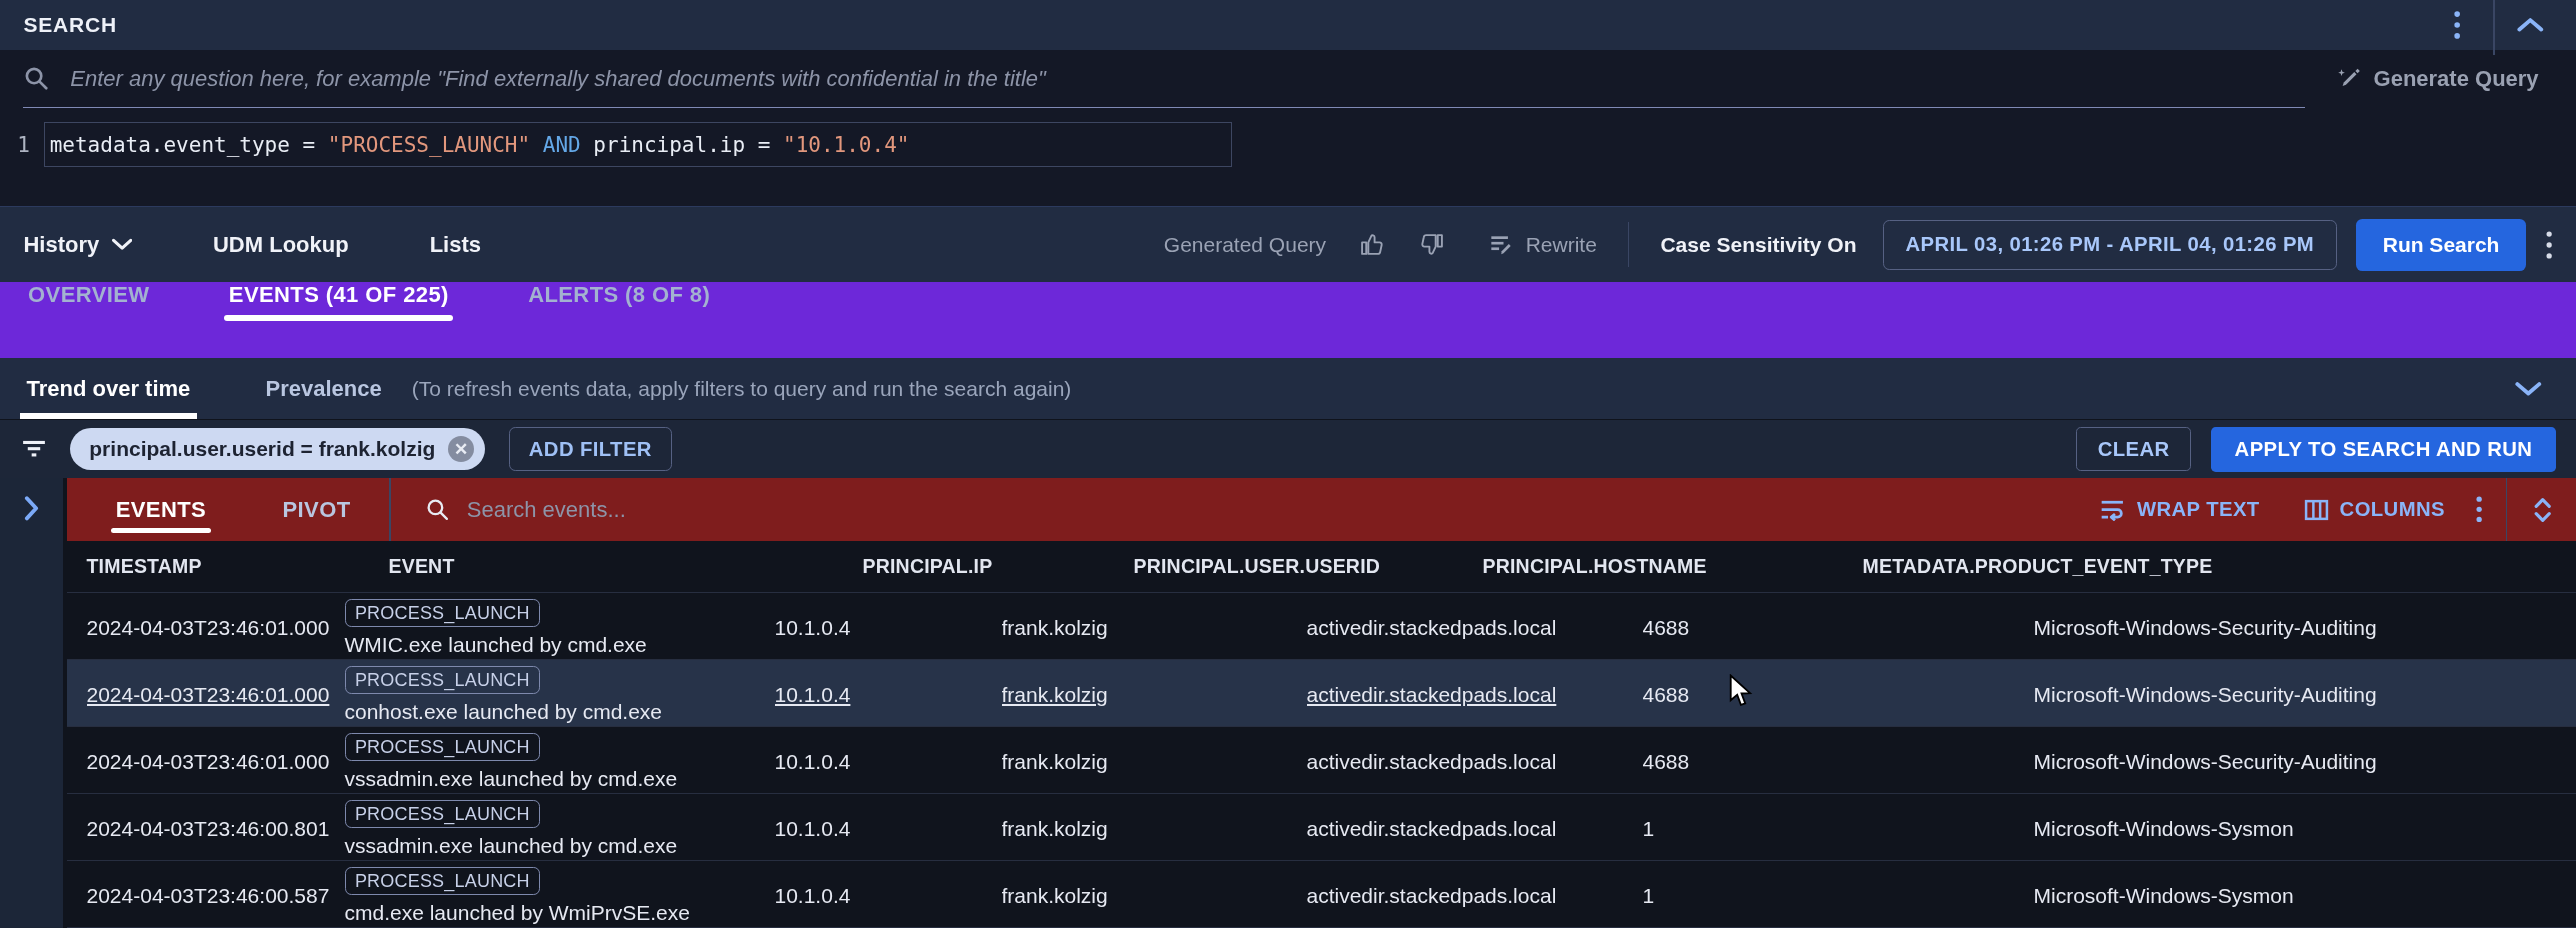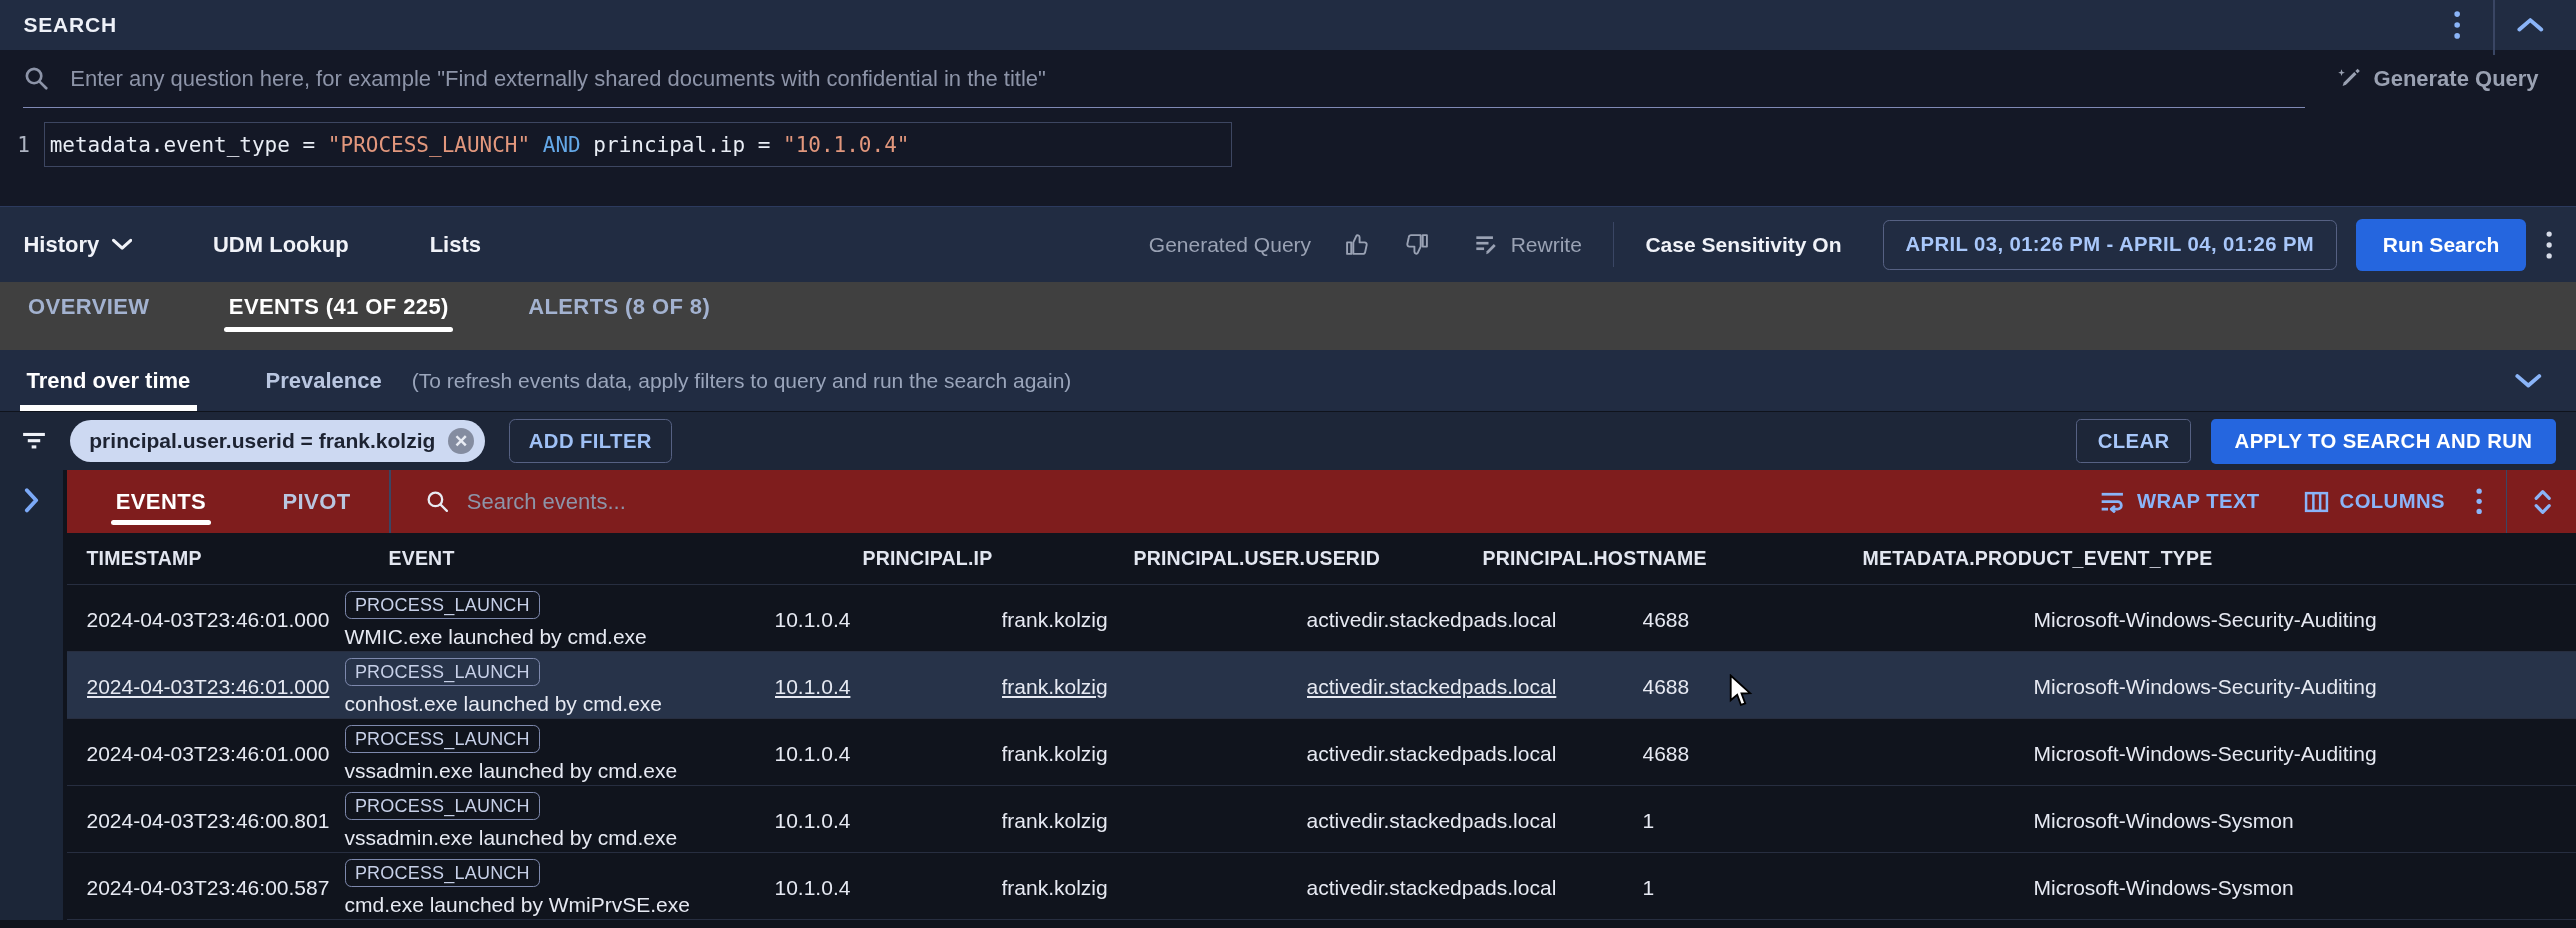--- a/index.html
+++ b/index.html
@@ -21,21 +21,21 @@
   .appbar-spacer { flex:1; }
   .iconbtn { display:flex; align-items:center; justify-content:center; width:44px; height:44px; cursor:pointer; }
   .appbar-divider { width:1.6px; height:59px; background:#3a4664; margin:0 14px; }
 
   
   .search-panel { background:#141826; border-bottom:1.6px solid #2c3a5e; }
   .nl-row { display:flex; align-items:center; height:58px; padding:0 23.4px; }
   .nl-input-wrap { flex:1; display:flex; align-items:center; border-bottom:1.6px solid #8089b5; height:100%; }
   .nl-input {
     flex:1; background:transparent; border:none; outline:none; color:#d7dbe6;
-    font-size:22px; font-family:"Liberation Sans", sans-serif; padding-left:20.3px;
+    font-size:22px; font-family:"Liberation Sans", sans-serif; padding-left:20.3px;font-style:italic;
   }
   .nl-input::placeholder { color:#8d94a8; }
   .generate-query { display:flex; align-items:center; gap:11px; color:#9aa1b2; font-size:22px; font-weight:700; padding:0 14px 0 31px; cursor:pointer; white-space:nowrap; }
 
   .editor { padding:14px 0 39px 0; }
   .editor-line { display:flex; align-items:center; height:45px; }
   .line-number { width:44px; text-align:right; padding-right:14px; color:#aeb4c2; font-size:21px; }
   .code-line {
     display:flex; align-items:center; height:100%; font-size:21px;
     border:0.8px solid #3d4661; padding:0 11px 0 4.7px; min-width:1188px;
@@ -47,34 +47,34 @@
 
   
   .query-toolbar { height:75px; background:#212c42; display:flex; align-items:center; padding:0 23.4px; }
   .qt-left { display:flex; align-items:flex-end; gap:81px; }
   .qt-item { display:flex; align-items:center; gap:12.5px; color:#f0f2f8; font-size:22px; font-weight:700; cursor:pointer; }
   .qt-right { margin-left:auto; display:flex; align-items:center; }
   .muted-label { color:#9aa2b4; font-size:21px; }
   .qt-icon { color:#9aa2b4; margin-left:34px; cursor:pointer; display:flex; align-items:center; }
   .rewrite { display:flex; align-items:center; gap:11px; color:#9aa2b4; font-size:21px; margin-left:44px; cursor:pointer; }
   .qt-divider { width:1.6px; height:45px; background:#3a4664; margin:0 31px; }
-  .case-label { color:#f0f2f8; font-size:21px; font-weight:700; margin-right:41px;text-align:right; }
+  .case-label { color:#f0f2f8; font-size:21px; font-weight:700; margin-right:26px;text-align:right; }
   .date-btn {
     border:1.6px solid #566183; border-radius:6.3px; color:#a8c7fa; font-size:20.3px; font-weight:700;
     padding:12.5px 22px; letter-spacing:0.4px; background:transparent; cursor:pointer; white-space:nowrap;
     font-family:"Liberation Sans", sans-serif;
   }
   .run-btn {
     margin-left:19px; background:#2566df; border:none; border-radius:6.3px; color:#ffffff;
     font-size:21px; font-weight:700; padding:14px 26.6px; cursor:pointer; font-family:"Liberation Sans", sans-serif;
   }
   .kebab-white { color:#d7dce8; margin-left:20.3px; }
 
   
-  .result-tabs { height:68px; background:#404040; display:flex; align-items:center; padding:0 23.4px; gap:70px; }
+  .result-tabs { height:76px; background:#6d28d9; display:flex; align-items:flex-start; padding:0 23.4px; gap:70px; }
   .rtab { font-size:22px; font-weight:700; color:#a3b2d0; letter-spacing:0.4px; padding:0 4.7px 19px 4.7px; position:relative; cursor:pointer; white-space:nowrap; }
   .rtab.active { color:#ffffff; }
   .rtab.active::after { content:""; position:absolute; left:0; right:0; bottom:6.3px; height:5.5px; background:#ffffff; border-radius:3.1px; }
 
   
   .trend-bar { height:61px; background:#212c42; display:flex; align-items:center; padding:0 23.4px; }
   .ttab { font-size:22px; font-weight:700; position:relative; padding:0 3.1px; cursor:pointer; white-space:nowrap; height:100%; display:flex; align-items:center; }
   .ttab.active { color:#ffffff; }
   .ttab.active::after { content:""; position:absolute; left:-3.1px; right:-3.1px; bottom:0; height:6.3px; background:#ffffff; }
   .ttab.inactive { color:#b9c6e0; margin-left:69px; }

